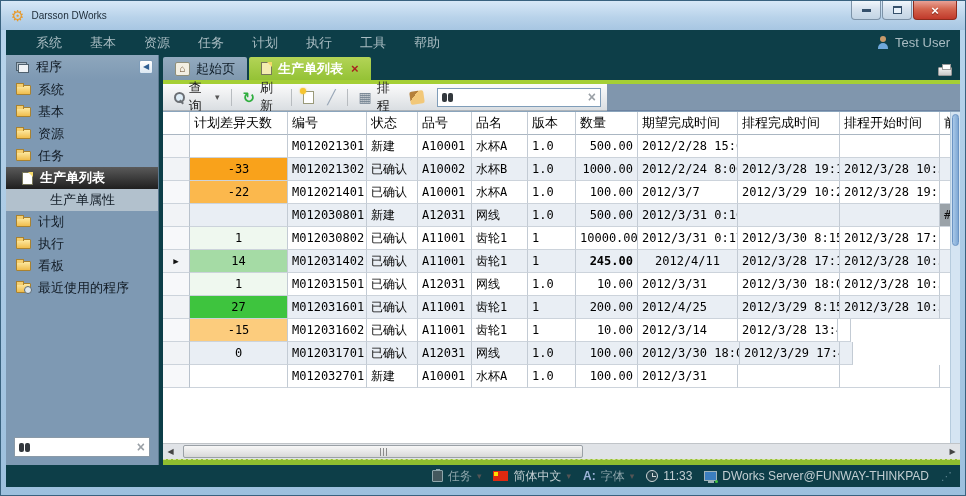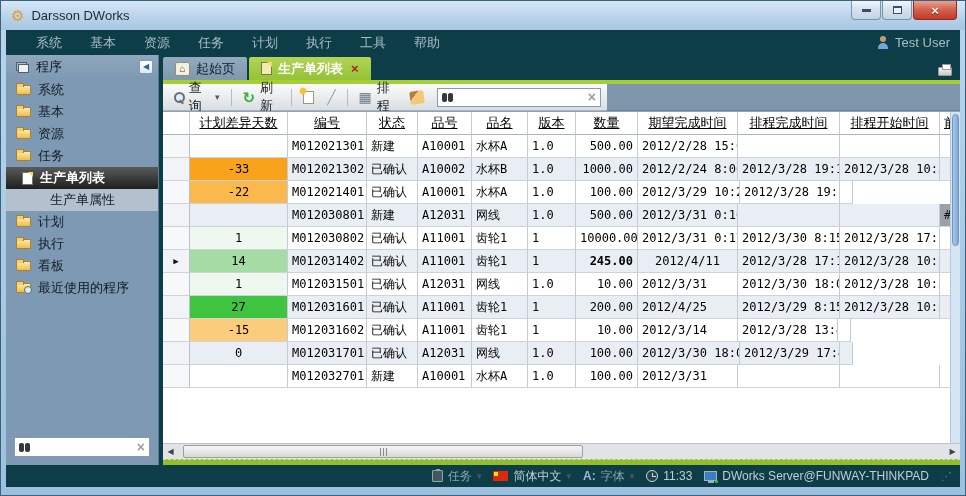--- a/index.html
+++ b/index.html
@@ -4,21 +4,21 @@
 <style>
   * { margin:0; padding:0; box-sizing:border-box; }
   html,body { width:966px; height:496px; font-family:"Liberation Sans","DejaVu Sans",sans-serif; }
 
   
   .window { position:relative; width:966px; height:496px; background:linear-gradient(#b9d5ec,#9dc0de);
             border:1px solid #39627f; overflow:hidden; }
   .titlebar { height:29px; display:flex; align-items:center; padding-left:10px;
               background:linear-gradient(#d7e8f7,#b9d3ea 55%,#a7c6e2); position:relative; }
   .app-logo { font-size:15px; color:#e8992a; margin-right:7px; line-height:1; }
-  .title-text { font-size:13px; color:#1c2a36; }
+  .title-text { font-size:10px; color:#1c2a36; }
   .win-controls { position:absolute; top:0; right:8px; display:flex; gap:1px; }
   .win-btn { height:19px; width:30px; border:1px solid #7d93a8; border-top:none; border-radius:0 0 4px 4px;
              background:linear-gradient(#f2f7fc,#d6e2ee 45%,#c2d4e4); display:flex; align-items:center; justify-content:center; }
   .win-btn.close { width:44px; background:linear-gradient(#e9a296,#d4654e 45%,#c0392b); border-color:#8e2b1d; }
   .glyph-min { width:9px; height:3px; background:#35506b; }
   .glyph-max { width:9px; height:8px; border:1px solid #35506b; border-top:2px solid #35506b; background:#e8f1f9; }
   .glyph-close { color:#fff; font-weight:bold; font-size:13px; line-height:1; text-shadow:0 1px 1px #7a1d12; }
 
   .inner { position:absolute; top:29px; left:5px; right:5px; bottom:8px; display:flex; flex-direction:column;
            background:#0d3e48; }
@@ -90,21 +90,21 @@
   .icon-calc { color:#6b7b8a; font-size:14px; line-height:1; }
   .icon-broom { width:14px; height:13px; background:linear-gradient(135deg,#b5803a 0 34%,#f2c879 34% 100%); border-radius:2px; transform:rotate(-8deg); }
   .tb-search { width:164px; height:19px; background:#fff; border:1px solid #7f9db9; display:flex; align-items:center; padding:0 4px; gap:4px; margin-left:4px; }
 
   
   .table-wrap { flex:1; position:relative; background:#fff; border-top:1px solid #8aa4bc; overflow:hidden; }
   .grid { position:absolute; left:0; top:0; }
   .tr { display:flex; height:23px; }
   .td, .th { flex:none; font-size:12px; line-height:22px; border-right:1px solid #c3cbd4; border-bottom:1px solid #ccd3db;
              overflow:hidden; white-space:nowrap; padding:0 4px; font-family:"DejaVu Sans Mono","Liberation Mono",monospace; }
-  .th { font-family:"Liberation Sans","DejaVu Sans",sans-serif; font-size:13px; color:#000; text-align:center; background:#fff; border-bottom:1px solid #aab6c2;text-decoration:underline; }
+  .th { font-family:"Liberation Sans","DejaVu Sans",sans-serif; font-size:13px; color:#000; background:#fff; border-bottom:1px solid #aab6c2; }
   .td.ind { background:#f7f8fa; border-right:1px solid #b9c2cc; padding:0; text-align:center; font-size:9px; color:#111; }
   .tr.alt .td { background:#e9eef4; }
   .tr.alt .td.ind { background:#f1f3f6; }
   .vscroll { position:absolute; top:0; right:0; bottom:0; width:10px; background:#d5e4f2; border-left:1px solid #b6cbdd; }
   .vthumb { position:absolute; top:2px; left:1px; right:1px; height:40%; border-radius:4px;
             background:linear-gradient(90deg,#a9c8e8,#7fa8d4); border:1px solid #6b94c4; }
 
   .hscroll { height:16px; background:#e0e3e7; border-top:1px solid #c0c4c8; position:relative; }
   .harrow { position:absolute; top:0; width:15px; height:15px; font-size:8px; color:#444; display:flex; align-items:center; justify-content:center; }
   .harrow.left { left:0; } .harrow.right { right:0; }
@@ -322,20 +322,21 @@
               </div>
               <div class="tr">
                 <div class="td ind" style="width: 27px;"></div>
                 <div class="td" style="width: 98px; text-align: center; background: rgb(251, 184, 77);">-22</div>
                 <div class="td" style="width: 79px; text-align: left;">M012021401</div>
                 <div class="td" style="width: 51px; text-align: left;">已确认</div>
                 <div class="td" style="width: 54px; text-align: left;">A10001</div>
                 <div class="td" style="width: 56px; text-align: left;">水杯A</div>
                 <div class="td" style="width: 48px; text-align: left;">1.0</div>
                 <div class="td" style="width: 62px; text-align: right;">100.00</div>
+                <div class="td" style="width: 100px; text-align: left;">2012/3/7</div>
                 <div class="td" style="width: 102px; text-align: left;">2012/3/29 10:20</div>
                 <div class="td" style="width: 100px; text-align: left;">2012/3/28 19:10</div>
                 <div class="td" style="width: 13px; text-align: center;"></div>
               </div>
               <div class="tr alt">
                 <div class="td ind" style="width: 27px;"></div>
                 <div class="td" style="width: 98px; text-align: center;"></div>
                 <div class="td" style="width: 79px; text-align: left;">M012030801</div>
                 <div class="td" style="width: 51px; text-align: left;">新建</div>
                 <div class="td" style="width: 54px; text-align: left;">A12031</div>

